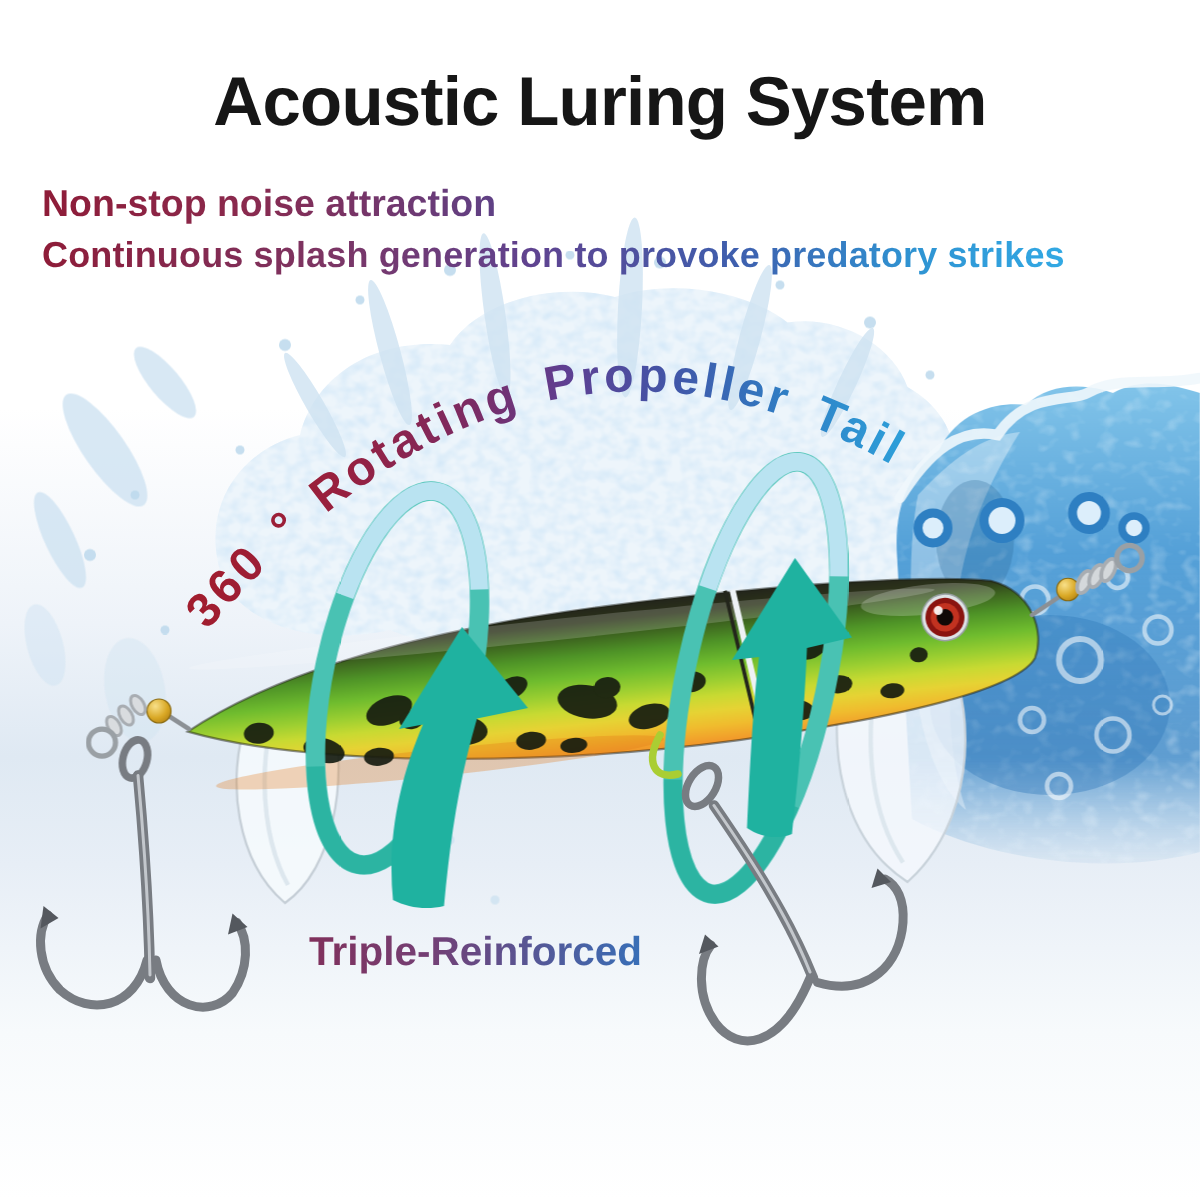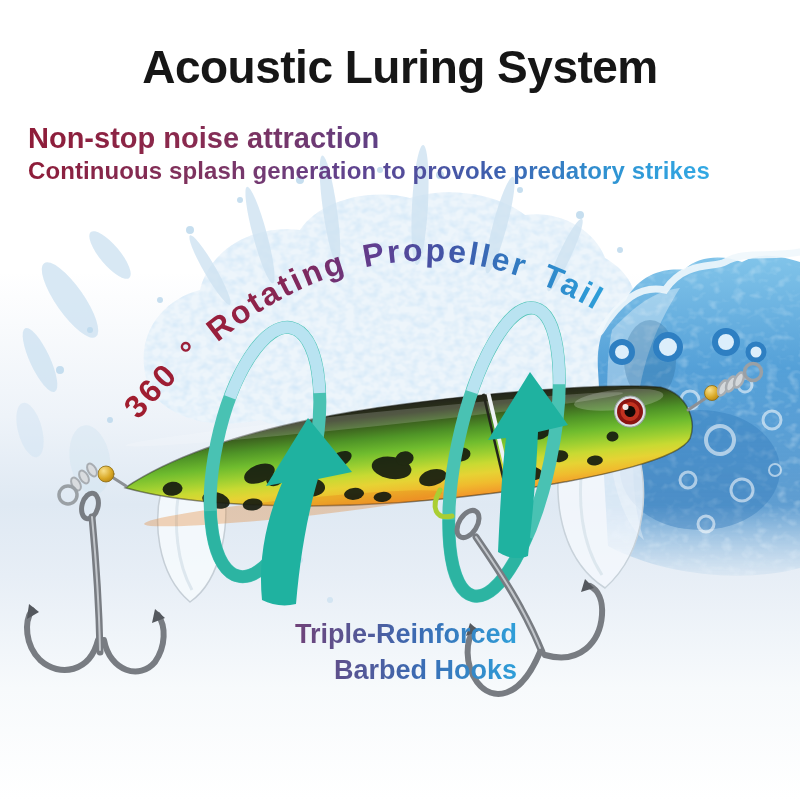--- a/index.html
+++ b/index.html
@@ -3,25 +3,25 @@
 <meta charset="utf-8">
 <style>
   html,body{margin:0;padding:0;}
   body{font-family:"Liberation Sans",sans-serif;background:#fff;}
   .stage{position:relative;width:800px;height:800px;overflow:hidden;
     background:linear-gradient(180deg,#ffffff 0%,#ffffff 34%,#eef3f9 52%,#dfe9f3 63%,#e7eef6 72%,#f7fafc 86%,#ffffff 100%);}
   .stage svg{position:absolute;left:0;top:0;}
   .txt{position:absolute;font-weight:bold;white-space:nowrap;}
   .grad{-webkit-background-clip:text;background-clip:text;color:transparent;-webkit-text-fill-color:transparent;}
   .title{top:40px;left:0;width:800px;text-align:center;font-size:46px;letter-spacing:-0.5px;color:#161616;}
-  .sub1{top:122px;left:28px;font-size:29px;
+  .sub1{top:122px;left:28px;font-size:25px;
     background-image:linear-gradient(90deg,#8e1c38 0%,#8a2a4e 45%,#5f4186 100%);}
   .sub2{top:157px;left:28px;font-size:24px;letter-spacing:0.1px;
     background-image:linear-gradient(90deg,#8e1c38 0%,#7c3564 28%,#5f4390 48%,#3e5fae 68%,#2f93d2 85%,#32a9e4 100%);}
-  .caption{top:616px;left:117px;width:400px;text-align:right;font-size:27px;line-height:36px;}
+  .caption{top:616px;left:117px;width:400px;text-align:center;font-size:27px;line-height:36px;}
   .caption .cline{font-weight:bold;
     background-image:linear-gradient(90deg,#8e2040 0%,#743f74 42%,#3a6cb4 76%,#2f9fd9 100%);}
 </style>
 </head>
 <body>
 
 <div class="stage">
 
 <svg width="800" height="800" viewBox="0 0 800 800">
   <defs>
@@ -240,16 +240,15 @@
   <text font-family="Liberation Sans, sans-serif" font-size="32" font-weight="bold" letter-spacing="2.5" word-spacing="6" fill="url(#arcGrad)">
     <textPath href="#arcPath" xlink:href="#arcPath" startOffset="2%">360 ° Rotating Propeller Tail</textPath>
   </text>
 </svg>
 
 <div class="txt title">Acoustic Luring System</div>
 <div class="txt sub1 grad">Non-stop noise attraction</div>
 <div class="txt sub2 grad">Continuous splash generation to provoke predatory strikes</div>
 <div class="caption txt">
   <div class="cline grad">Triple-Reinforced</div>
-  <div class="cline grad">Barbed Hooks</div>
 </div>
 
 </div>
 
 </body></html>

